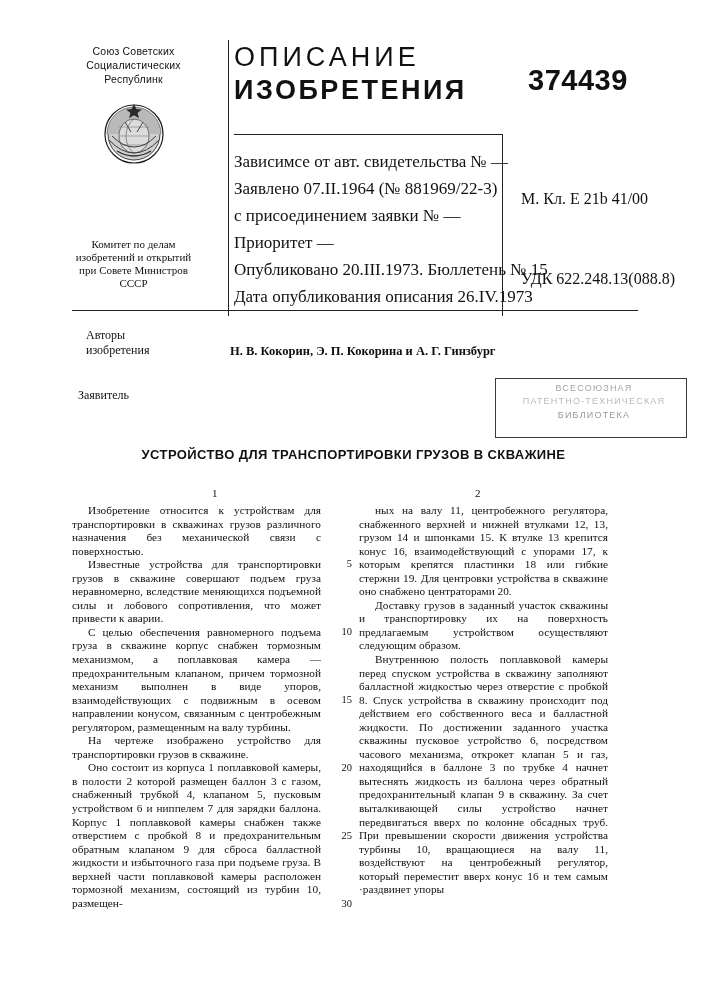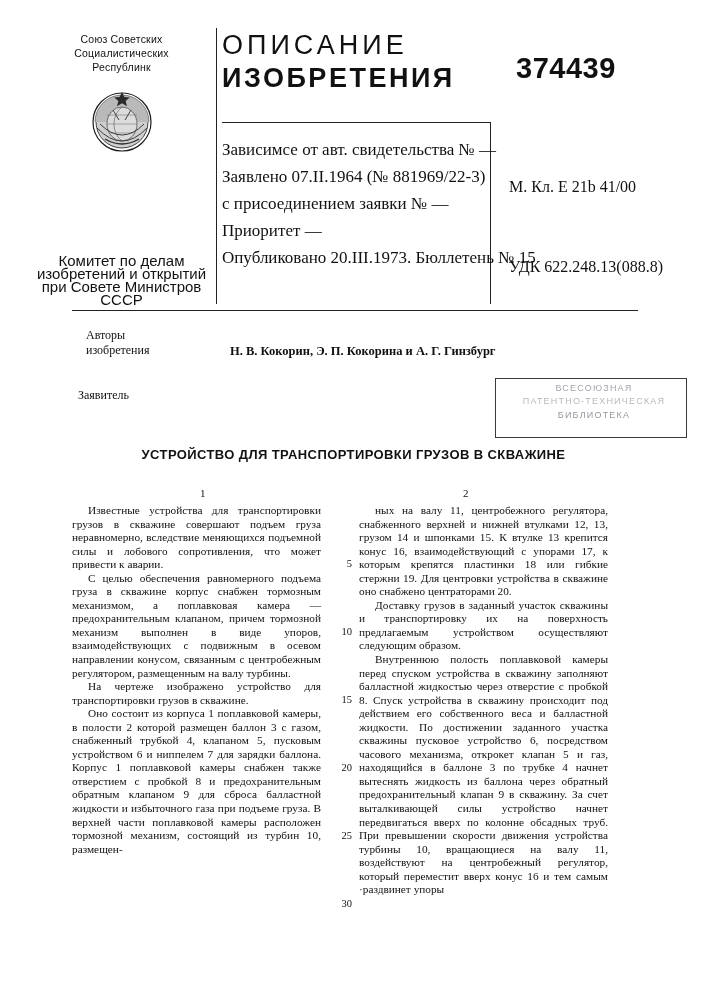--- a/index.html
+++ b/index.html
@@ -13,21 +13,21 @@
     font-family: "Liberation Serif", serif;
     color: #111;
     position: relative;
     overflow: hidden;
   }
   .page {
     position: relative;
     width: 707px;
     height: 1000px;
     box-sizing: border-box;
-    padding: 4px;
+    padding: 16px;
   }
 
   
   .header {
     position: relative;
     height: 300px;
   }
   .emblem-col {
     position: absolute;
     left: 30px;
@@ -42,24 +42,24 @@
     letter-spacing: 0.2px;
   }
   .emblem {
     margin: 10px auto 0 auto;
     width: 74px;
     height: 74px;
     position: relative;
   }
   .emblem svg { display: block; }
   .committee {
-    font-family: Liberation Sans, sans-serif;
-    font-size: 15px;
+    font-family: Liberation Serif, serif;
+    font-size: 11px;
     line-height: 13px;
-    margin-top: 96px;
+    margin-top: 68px;
   }
 
   .title-col {
     position: absolute;
     left: 218px;
     top: 26px;
     width: 270px;
   }
   .opisanie {
     font-family: "Liberation Sans", sans-serif;
@@ -309,20 +309,21 @@
     </div>
 
     <div class="patnum">374439</div>
 
     <div class="meta">
       <div>Зависимсе от авт. свидетельства №   —</div>
       <div>Заявлено 07.II.1964 (№ 881969/22-3)</div>
       <div>с присоединением заявки №   —</div>
       <div>Приоритет —</div>
       <div>Опубликовано 20.III.1973. Бюллетень № 15</div>
+      <div>Дата опубликования описания 26.IV.1973</div>
     </div>
 
     <div class="right-meta">
       <div>М. Кл. Е 21b 41/00</div>
       <div class="udk">УДК 622.248.13(088.8)</div>
     </div>
   </div>
 
   <div class="hr-main"></div>
 
@@ -343,20 +344,21 @@
 
   <div class="inv-title">УСТРОЙСТВО ДЛЯ ТРАНСПОРТИРОВКИ ГРУЗОВ В СКВАЖИНЕ</div>
 
   <div class="col-numbers">
     <span class="colnum-1">1</span>
     <span class="colnum-2">2</span>
   </div>
 
   <div class="columns">
     <div class="col col-left">
+      <p>Изобретение относится к устройствам для транспортировки в скважинах грузов различного назначения без механической связи с поверхностью.</p>
       <p>Известные устройства для транспортировки грузов в скважине совершают подъем груза неравномерно, вследствие меняющихся подъемной силы и лобового сопротивления, что может привести к аварии.</p>
       <p>С целью обеспечения равномерного подъема груза в скважине корпус снабжен тормозным механизмом, а поплавковая камера — предохранительным клапаном, причем тормозной механизм выполнен в виде упоров, взаимодействующих с подвижным в осевом направлении конусом, связанным с центробежным регулятором, размещенным на валу турбины.</p>
       <p>На чертеже изображено устройство для транспортировки грузов в скважине.</p>
       <p>Оно состоит из корпуса 1 поплавковой камеры, в полости 2 которой размещен баллон 3 с газом, снабженный трубкой 4, клапаном 5, пусковым устройством 6 и ниппелем 7 для зарядки баллона. Корпус 1 поплавковой камеры снабжен также отверстием с пробкой 8 и предохранительным обратным клапаном 9 для сброса балластной жидкости и избыточного газа при подъеме груза. В верхней части поплавковой камеры расположен тормозной механизм, состоящий из турбин 10, размещен-</p>
     </div>
     <div class="col col-right">
       <p>ных на валу 11, центробежного регулятора, снабженного верхней и нижней втулками 12, 13, грузом 14 и шпонками 15. К втулке 13 крепится конус 16, взаимодействующий с упорами 17, к которым крепятся пластинки 18 или гибкие стержни 19. Для центровки устройства в скважине оно снабжено центраторами 20.</p>
       <p>Доставку грузов в заданный участок скважины и транспортировку их на поверхность предлагаемым устройством осуществляют следующим образом.</p>
       <p>Внутреннюю полость поплавковой камеры перед спуском устройства в скважину заполняют балластной жидкостью через отверстие с пробкой 8. Спуск устройства в скважину происходит под действием его собственного веса и балластной жидкости. По достижении заданного участка скважины пусковое устройство 6, посредством часового механизма, открокет клапан 5 и газ, находящийся в баллоне 3 по трубке 4 начнет вытеснять жидкость из баллона через обратный предохранительный клапан 9 в скважину. За счет выталкивающей силы устройство начнет передвигаться вверх по колонне обсадных труб. При превышении скорости движения устройства турбины 10, вращающиеся на валу 11, воздействуют на центробежный регулятор, который переместит вверх конус 16 и тем самым ·раздвинет упоры</p>
     </div>

